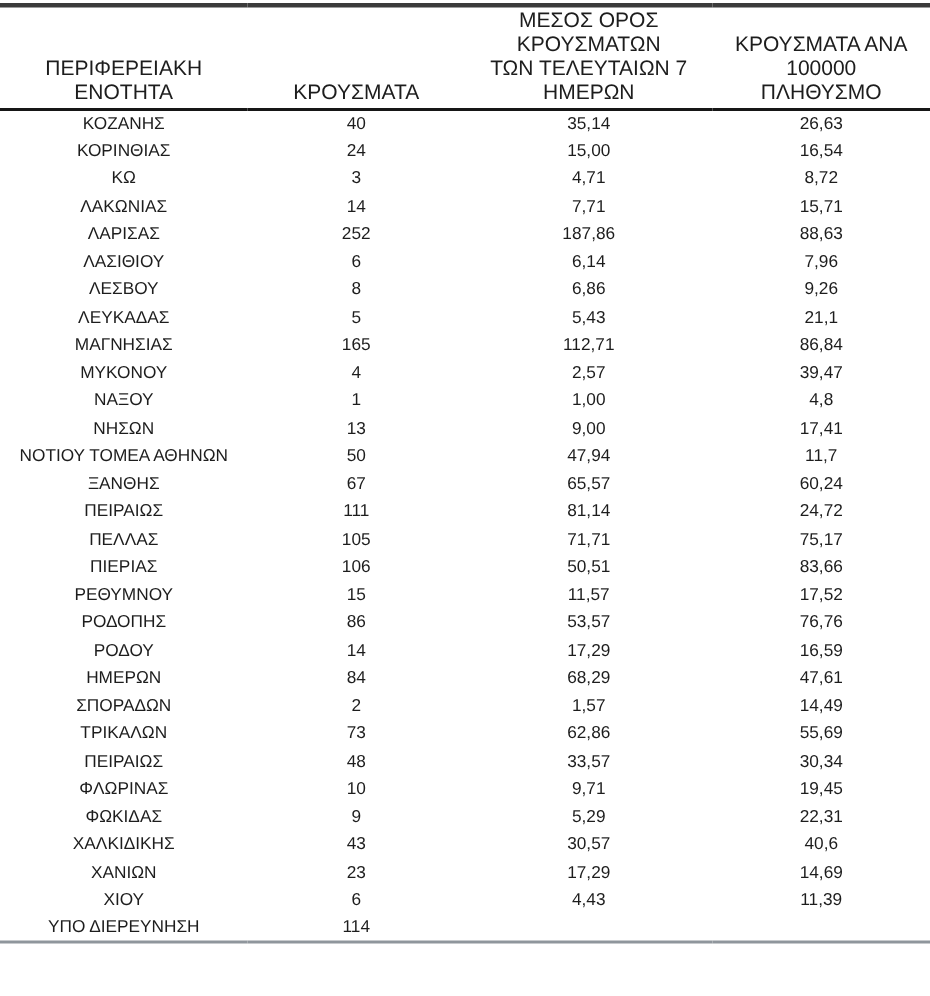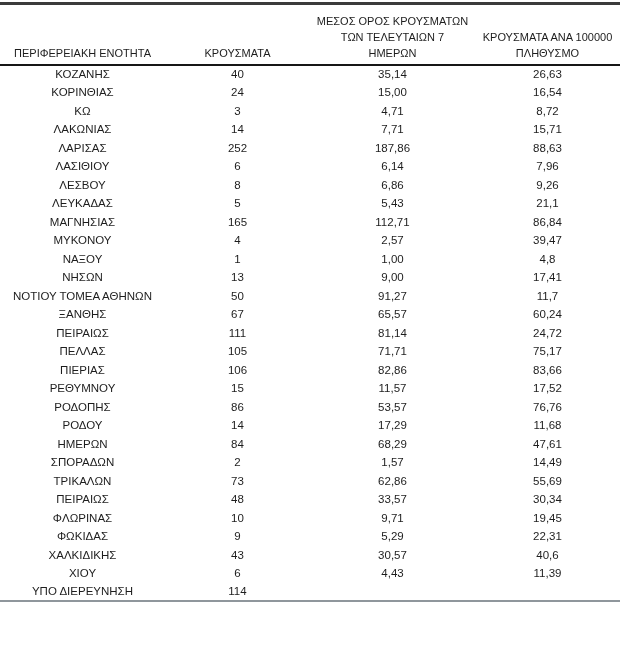--- a/index.html
+++ b/index.html
@@ -22,21 +22,21 @@
   }
   col.c1{width:165px;}
   col.c2{width:145px;}
   col.c3{width:165px;}
   col.c4{width:145px;}
   thead th{
     height:61px;
     vertical-align:bottom;
     text-align:center;
     font-weight:normal;
-    font-size:11px;
+    font-size:14px;
     line-height:16px;
     white-space:pre-line;
     padding:0 2px 3px 2px;
     border-bottom:2px solid var(--header-underline);
     color:var(--text);
   }
   tbody td{
     height:18.5px;
     text-align:center;
     vertical-align:middle;
@@ -139,21 +139,21 @@
         </tr>
         <tr>
           <td>ΝΗΣΩΝ</td>
           <td>13</td>
           <td>9,00</td>
           <td>17,41</td>
         </tr>
         <tr>
           <td>ΝΟΤΙΟΥ ΤΟΜΕΑ ΑΘΗΝΩΝ</td>
           <td>50</td>
-          <td>91,27</td>
+          <td>47,94</td>
           <td>11,7</td>
         </tr>
         <tr>
           <td>ΞΑΝΘΗΣ</td>
           <td>67</td>
           <td>65,57</td>
           <td>60,24</td>
         </tr>
         <tr>
           <td>ΠΕΙΡΑΙΩΣ</td>
@@ -163,40 +163,40 @@
         </tr>
         <tr>
           <td>ΠΕΛΛΑΣ</td>
           <td>105</td>
           <td>71,71</td>
           <td>75,17</td>
         </tr>
         <tr>
           <td>ΠΙΕΡΙΑΣ</td>
           <td>106</td>
-          <td>82,86</td>
+          <td>50,51</td>
           <td>83,66</td>
         </tr>
         <tr>
           <td>ΡΕΘΥΜΝΟΥ</td>
           <td>15</td>
           <td>11,57</td>
           <td>17,52</td>
         </tr>
         <tr>
           <td>ΡΟΔΟΠΗΣ</td>
           <td>86</td>
           <td>53,57</td>
           <td>76,76</td>
         </tr>
         <tr>
           <td>ΡΟΔΟΥ</td>
           <td>14</td>
           <td>17,29</td>
-          <td>11,68</td>
+          <td>16,59</td>
         </tr>
         <tr>
           <td>ΗΜΕΡΩΝ</td>
           <td>84</td>
           <td>68,29</td>
           <td>47,61</td>
         </tr>
         <tr>
           <td>ΣΠΟΡΑΔΩΝ</td>
           <td>2</td>
@@ -225,20 +225,26 @@
           <td>ΦΩΚΙΔΑΣ</td>
           <td>9</td>
           <td>5,29</td>
           <td>22,31</td>
         </tr>
         <tr>
           <td>ΧΑΛΚΙΔΙΚΗΣ</td>
           <td>43</td>
           <td>30,57</td>
           <td>40,6</td>
+        </tr>
+        <tr>
+          <td>ΧΑΝΙΩΝ</td>
+          <td>23</td>
+          <td>17,29</td>
+          <td>14,69</td>
         </tr>
         <tr>
           <td>ΧΙΟΥ</td>
           <td>6</td>
           <td>4,43</td>
           <td>11,39</td>
         </tr>
         <tr>
           <td>ΥΠΟ ΔΙΕΡΕΥΝΗΣΗ</td>
           <td>114</td>

